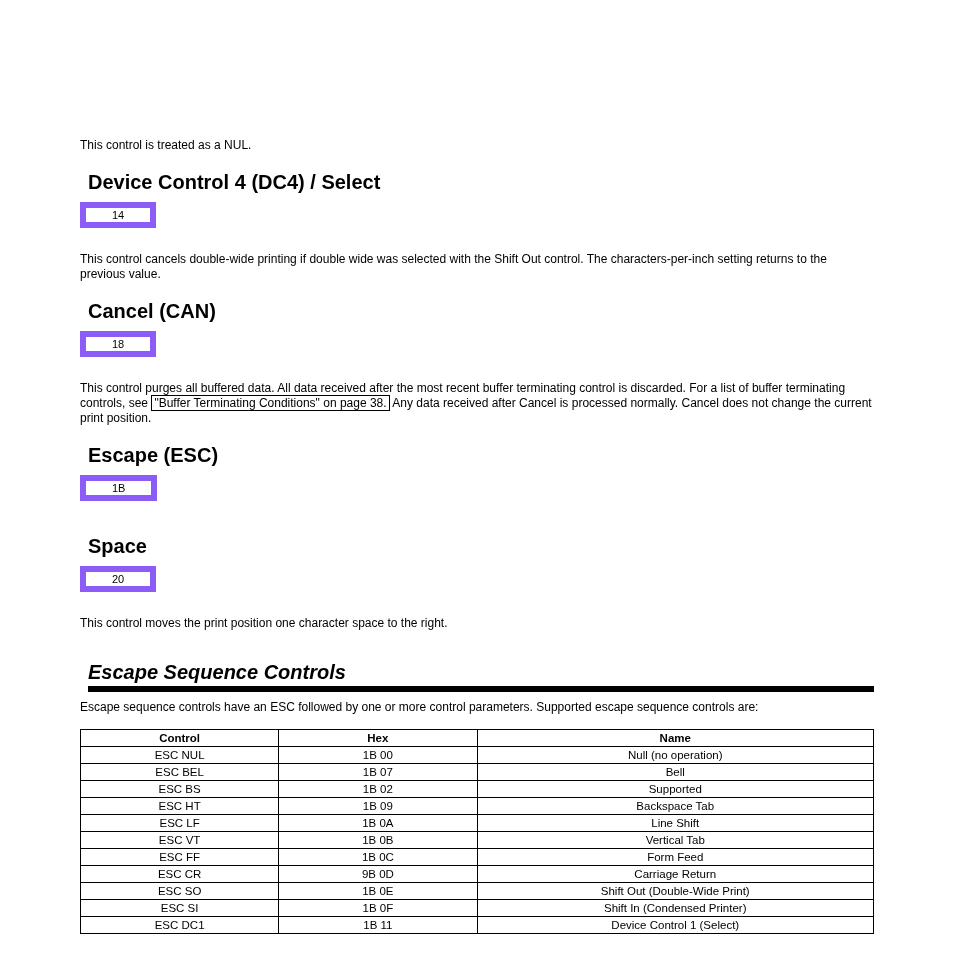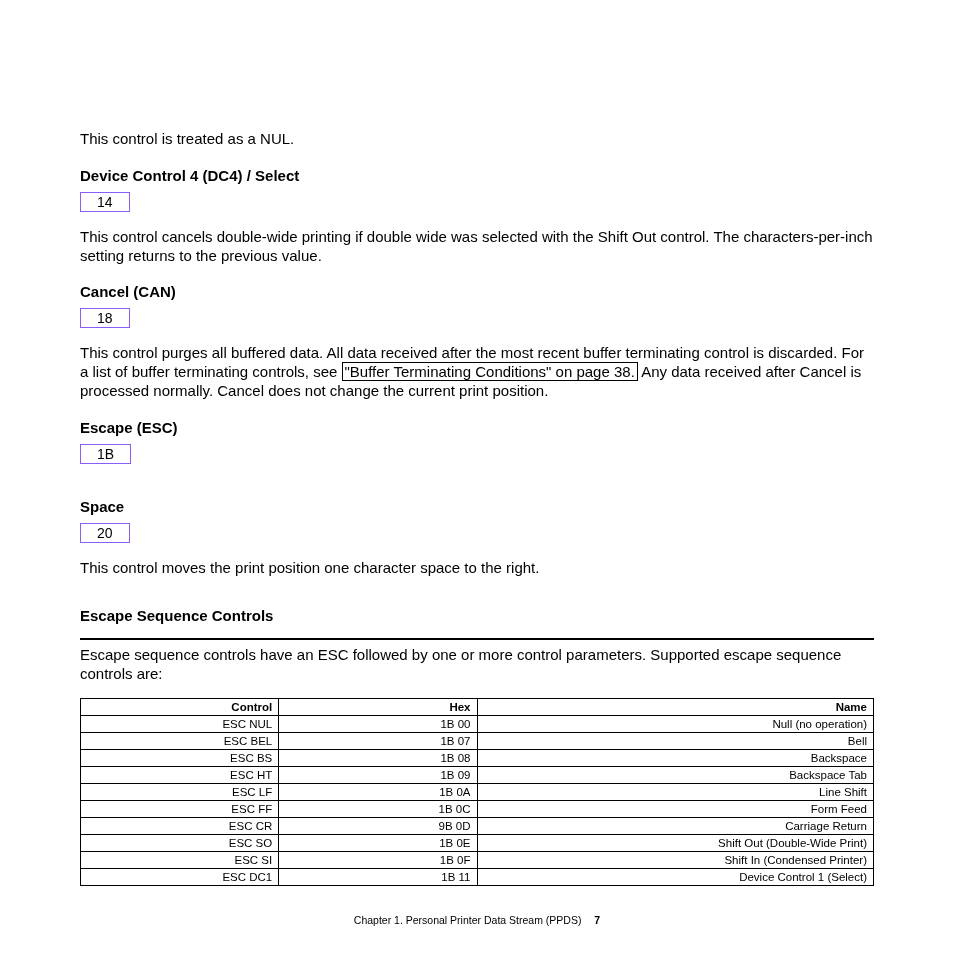--- a/index.html
+++ b/index.html
@@ -7,57 +7,58 @@
     padding: 0;
     background: #fff;
     font-family: Arial, Helvetica, sans-serif;
     color: #000;
     width: 954px;
   }
   .page {
     padding: 130px 80px 40px 80px;
   }
   .body-text {
-    font-size: 15px;
+    font-size: 12px;
     line-height: 1.25;
-    margin: 0 0 14px 0;
+    margin: 8px 0 14px 0;
   }
   h2.section {
-    font-size: 15px;
+    font-size: 20px;
     font-weight: bold;
-    margin: 18px 0 6px 0;
+    margin: 18px 0 6px 8px;
   }
   h2.section.major {
-    border-bottom: 2px solid #000000;
-    padding-bottom: 14px;
+    border-bottom: 6px solid #000000;
+    padding-bottom: 2px;
     margin-top: 30px;
+    font-style: italic;
   }
   .hexbox {
     display: inline-block;
-    border: 1px solid #8b5cf6;
-    font-size: 14px;
-    padding: 1px 16px;
+    border: 6px solid #8b5cf6;
+    font-size: 11px;
+    padding: 1px 26px;
     margin: 2px 0 16px 0;
   }
   a.ref {
     color: #000;
     text-decoration: none;
     border: 1px solid #000;
     padding: 0 2px;
   }
   table.ctrl {
     border-collapse: collapse;
     width: 100%;
     margin-top: 6px;
     font-size: 11.5px;
   }
   table.ctrl th, table.ctrl td {
     border: 1px solid #000;
     padding: 2px 6px;
-    text-align: right;
+    text-align: center;
   }
   table.ctrl th {
     font-weight: bold;
   }
   .footer {
     font-size: 10.5px;
     text-align: center;
     margin-top: 28px;
   }
   .footer .pnum {
@@ -116,32 +117,37 @@
           <td>1B 00</td>
           <td>Null (no operation)</td>
         </tr>
         <tr>
           <td>ESC BEL</td>
           <td>1B 07</td>
           <td>Bell</td>
         </tr>
         <tr>
           <td>ESC BS</td>
-          <td>1B 08</td>
-          <td>Backspace</td>
+          <td>1B 02</td>
+          <td>Supported</td>
         </tr>
         <tr>
           <td>ESC HT</td>
           <td>1B 09</td>
           <td>Backspace Tab</td>
         </tr>
         <tr>
           <td>ESC LF</td>
           <td>1B 0A</td>
           <td>Line Shift</td>
+        </tr>
+        <tr>
+          <td>ESC VT</td>
+          <td>1B 0B</td>
+          <td>Vertical Tab</td>
         </tr>
         <tr>
           <td>ESC FF</td>
           <td>1B 0C</td>
           <td>Form Feed</td>
         </tr>
         <tr>
           <td>ESC CR</td>
           <td>9B 0D</td>
           <td>Carriage Return</td>

